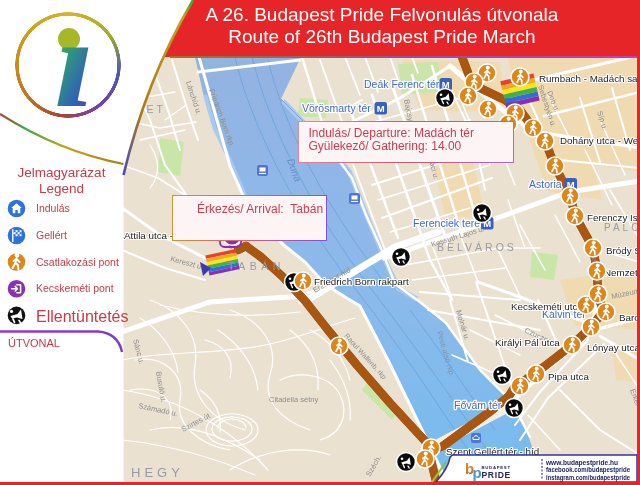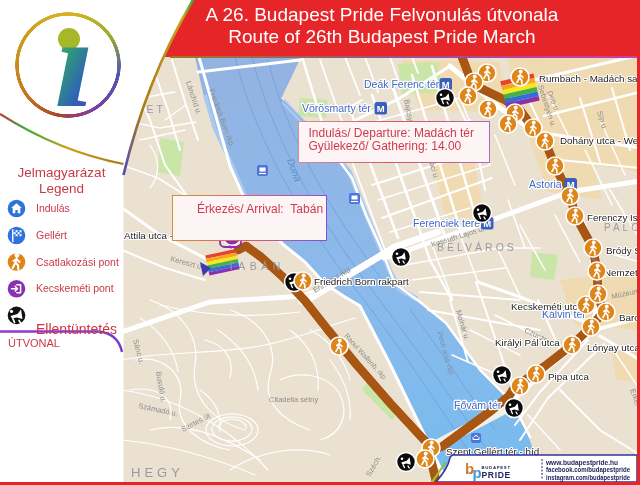--- a/index.html
+++ b/index.html
@@ -367,21 +367,21 @@
     </g>
 
     <circle cx="16.5" cy="120.4" r="8.8" fill="#111"></circle>
     <use href="#protest" xlink:href="#protest" transform="translate(4.5,108.4) scale(1.0)"></use>
   </svg>
 
   <div class="abs" style="left:36px;top:202px;color:#c93a47;font-size:10.5px;">Indulás</div>
   <div class="abs" style="left:36px;top:229px;color:#c93a47;font-size:10.5px;">Gellért</div>
   <div class="abs" style="left:36px;top:255.5px;color:#c93a47;font-size:10.5px;">Csatlakozási pont</div>
   <div class="abs" style="left:36px;top:282px;color:#c93a47;font-size:10.5px;">Kecskeméti pont</div>
-  <div class="abs" style="left:36px;top:321px;color:#c93a47;font-size:14px;text-align:center;">Ellentüntetés</div>
+  <div class="abs" style="left:36px;top:308px;color:#c93a47;font-size:16px;text-align:center;">Ellentüntetés</div>
 
   <div class="abs" style="left:8px;top:337px;color:#c93a47;font-size:11px;">ÚTVONAL</div>
 
   <svg class="abs" style="left:0;top:0;" width="640" height="485" viewBox="0 0 640 485">
     <g clip-path="url(#mapclip2)">
     <clipPath id="mapclip2">
           <rect x="122" y="57" width="515" height="425"></rect>
         </clipPath>
 
     <g font-family="Liberation Sans, sans-serif" font-size="10.5" fill="#4169c8" paint-order="stroke" stroke="#ffffff" stroke-width="2.5" stroke-linejoin="round">
@@ -585,21 +585,21 @@
       <path d="M-1,13 L-6,5 L4,5 Z" fill="#8a2fb0"></path>
       <circle r="9.3" fill="#8a2fb0" stroke="#fff" stroke-width="1.5"></circle>
       <g stroke="#fff" stroke-width="1.5" fill="none" stroke-linecap="round" stroke-linejoin="round">
         <path d="M0.5,-4 H4.5 V4 H0.5"></path>
         <path d="M-5,0 H1.2 M-0.9,-2.4 L1.5,0 L-0.9,2.4"></path>
       </g>
     </g>
     </g>
   </svg>
 
-  <div class="abs" style="left:298px;top:120.5px;width:192px;height:42px;background:#fdf4f5;
+  <div class="abs" style="left:298px;top:120.5px;width:216px;height:42px;background:#fdf4f5;
        border:1.6px solid;border-image:linear-gradient(100deg,#e08a9a,#d4556a,#b06ac0) 1;box-sizing:border-box;white-space:nowrap;
        color:#cf3b4e;font-size:12px;line-height:13.8px;padding:5px 0 0 9.5px;">
     Indulás/ Departure: Madách tér<br>Gyülekező/ Gathering: 14.00
   </div>
   <div class="abs" style="left:172px;top:195px;width:155px;height:46px;background:#fdf4f5;
        border:1.6px solid;border-image:linear-gradient(100deg,#c89a30,#e05a78,#7b52d8) 1;box-sizing:border-box;white-space:nowrap;
        color:#cf3b4e;font-size:12px;line-height:26px;padding-left:24px;">
     Érkezés/ Arrival:&nbsp;&nbsp;Tabán
   </div>
 

